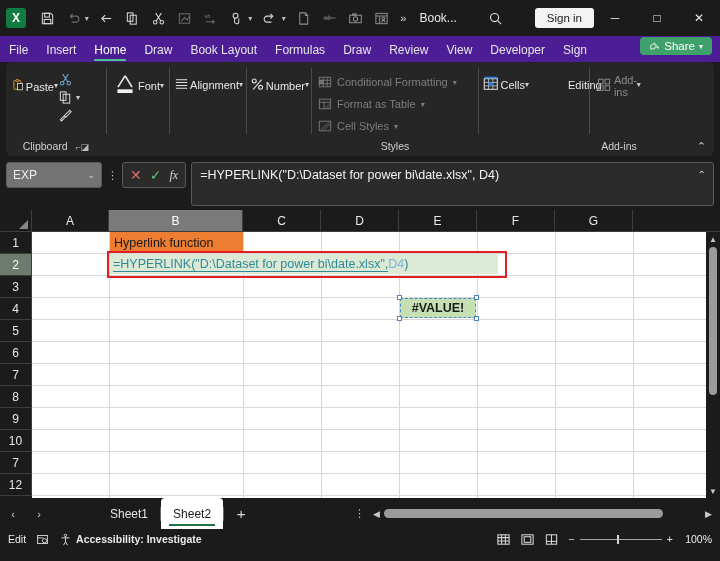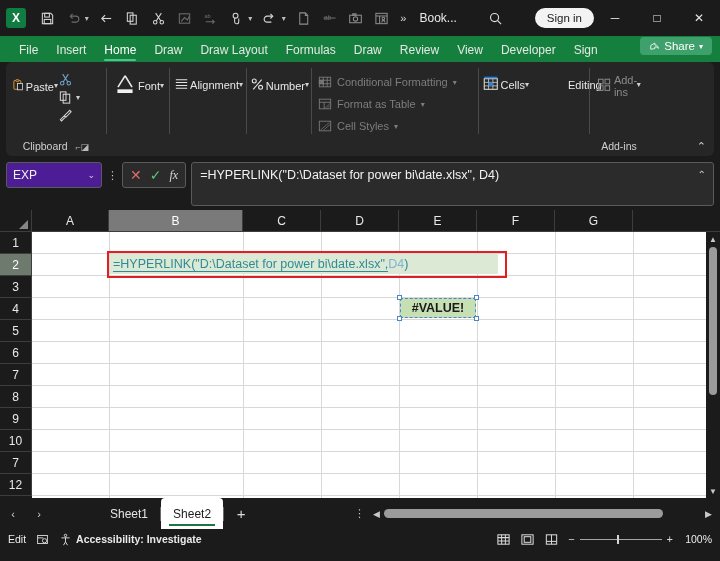--- a/index.html
+++ b/index.html
@@ -41,34 +41,34 @@
   .chev-dbl { color: #d8d8d8; font-size: 11px; padding: 0 6px; letter-spacing: -1px; }
   .book-title {
     color: #e8e8e8; font-size: 12px; margin-left: 8px; margin-right: 4px;
     white-space: nowrap;
   }
   .search-ico { color: #e0e0e0; margin-left: 22px; }
   .signin-btn {
     margin-left: 26px;
     background: #f3f3f3; color: #1b1b1b;
     font-size: 11.5px;
-    padding: 4px 12px; border-radius: 10px;
+    padding: 4px 12px; border-radius: 3px;
     white-space: nowrap;
   }
   .wincontrols { margin-left: auto; display: flex; align-items: center; height: 36px; }
   .wc {
     width: 42px; height: 36px; display: flex; align-items: center; justify-content: center;
     color: #e6e6e6; font-size: 12px;
   }
 
   
   .ribbontabs {
-    height: 26px; background: #15803d;
+    height: 26px; background: #4c1d95;
     display: flex; align-items: flex-end;
-    padding-left: 10px; position: relative;
+    position: relative;
   }
   .rtab {
     font-size: 12px; color: #e6e6e6;
     padding: 2px 9px 5px 9px;
     white-space: nowrap; position: relative;
   }
   .rtab.active { color: #ffffff; }
   .rtab.active::after {
     content: ""; position: absolute;
     left: 9px; right: 9px; bottom: 1px;
@@ -118,21 +118,21 @@
     color: #d0d0d0; font-size: 11px;
   }
   .dlg-launcher { color: #b9b9b9; font-size: 9px; margin-left: 5px; }
 
   
   .fbar {
     height: 54px; display: flex; align-items: flex-start;
     padding: 6px 6px 0 6px; gap: 5px; background: #1b1b1b;
   }
   .namebox {
-    width: 96px; height: 26px; background: #4c1d95;
+    width: 96px; height: 26px; background: #737373;
     border: 1px solid #5a5a5a; border-radius: 3px;
     display: flex; align-items: center; padding: 0 6px;
     color: #f0f0f0; font-size: 12px;
   }
   .namebox .nb-caret { margin-left: auto; font-size: 9px; color: #d5d5d5; }
   .vdots { color: #c9c9c9; font-size: 11px; width: 10px; text-align: center; line-height: 26px; }
   .fxgroup {
     height: 26px; display: flex; align-items: center; gap: 8px;
     padding: 0 7px; background: #2b2b2b;
     border: 1px solid #5a5a5a; border-radius: 3px;
@@ -367,21 +367,21 @@
     <div class="wc">□</div>
     <div class="wc">✕</div>
   </div>
 </div>
 
 <div class="ribbontabs">
   <div class="rtab">File</div>
   <div class="rtab">Insert</div>
   <div class="rtab active">Home</div>
   <div class="rtab">Draw</div>
-  <div class="rtab">Draw Layout</div>
+  <div class="rtab">Book Layout</div>
   <div class="rtab">Formulas</div>
   <div class="rtab">Draw</div>
   <div class="rtab">Review</div>
   <div class="rtab">View</div>
   <div class="rtab">Developer</div>
   <div class="rtab">Sign</div>
   <div class="share-btn">
     <svg width="11" height="11" viewBox="0 0 16 16" fill="none" stroke="#ffffff" stroke-width="1.2">
       <path d="M2.5 12V6.5l6-3.5v2.8c3 0 5 1.8 5 5-1-1.6-2.6-2.2-5-2.2V11z"></path>
     </svg>
@@ -510,20 +510,21 @@
         <span class="ico">
           <svg width="14" height="14" viewBox="0 0 16 16" fill="none" stroke="#7d7d7d" stroke-width="1">
               <rect x="1.5" y="2.5" width="13" height="11"></rect>
               <path d="M3 12.5 13 4M6 13 14 6" stroke="#6f6f6f" stroke-width="0.9"></path>
             </svg>
         </span>
         <span>Cell Styles</span>
         <span style="font-size:8px;">▾</span>
       </div>
     </div>
+    <div class="grp-label">Styles</div>
   </div>
 
   <div class="grp-sep"></div>
 
   <div class="grp" style="width:52px;">
     <div class="grp-items" style="justify-content:center;">
       <div class="bigbtn" style="width:48px;">
         <svg width="26" height="24" viewBox="0 0 24 24" fill="none">
           <rect x="4" y="5.5" width="16" height="13" stroke="#e0e0e0" stroke-width="1.3"></rect>
           <path d="M4 10h16M4 14.3h16M9.3 5.5v13M14.6 5.5v13" stroke="#cfcfcf" stroke-width="1"></path>
@@ -634,20 +635,21 @@
       <div class="gline-h" style="top:87px;"></div>
       <div class="gline-h" style="top:109px;"></div>
       <div class="gline-h" style="top:131px;"></div>
       <div class="gline-h" style="top:153px;"></div>
       <div class="gline-h" style="top:175px;"></div>
       <div class="gline-h" style="top:197px;"></div>
       <div class="gline-h" style="top:219px;"></div>
       <div class="gline-h" style="top:241px;"></div>
       <div class="gline-h" style="top:263px;"></div>
 
+      <div class="cellbox c-b1" style="left:78px;top:0px;width:133px;height:21px;">Hyperlink function</div>
 
       <div class="cellbox c-b2edit" style="left:78px;top:22px;width:388px;height:20px;">
         <span class="ul">=HYPERLINK("D:\Dataset for power bi\date.xlsx", </span>
           <span class="tok-ref">D4</span>
           <span>)</span>
       </div>
 
       <div class="redbox" style="left:75px;top:19px;width:400px;height:27px;"></div>
 
       <div class="cellbox c-d4" style="left:368px;top:66px;width:76px;height:20px;">#VALUE!</div>

